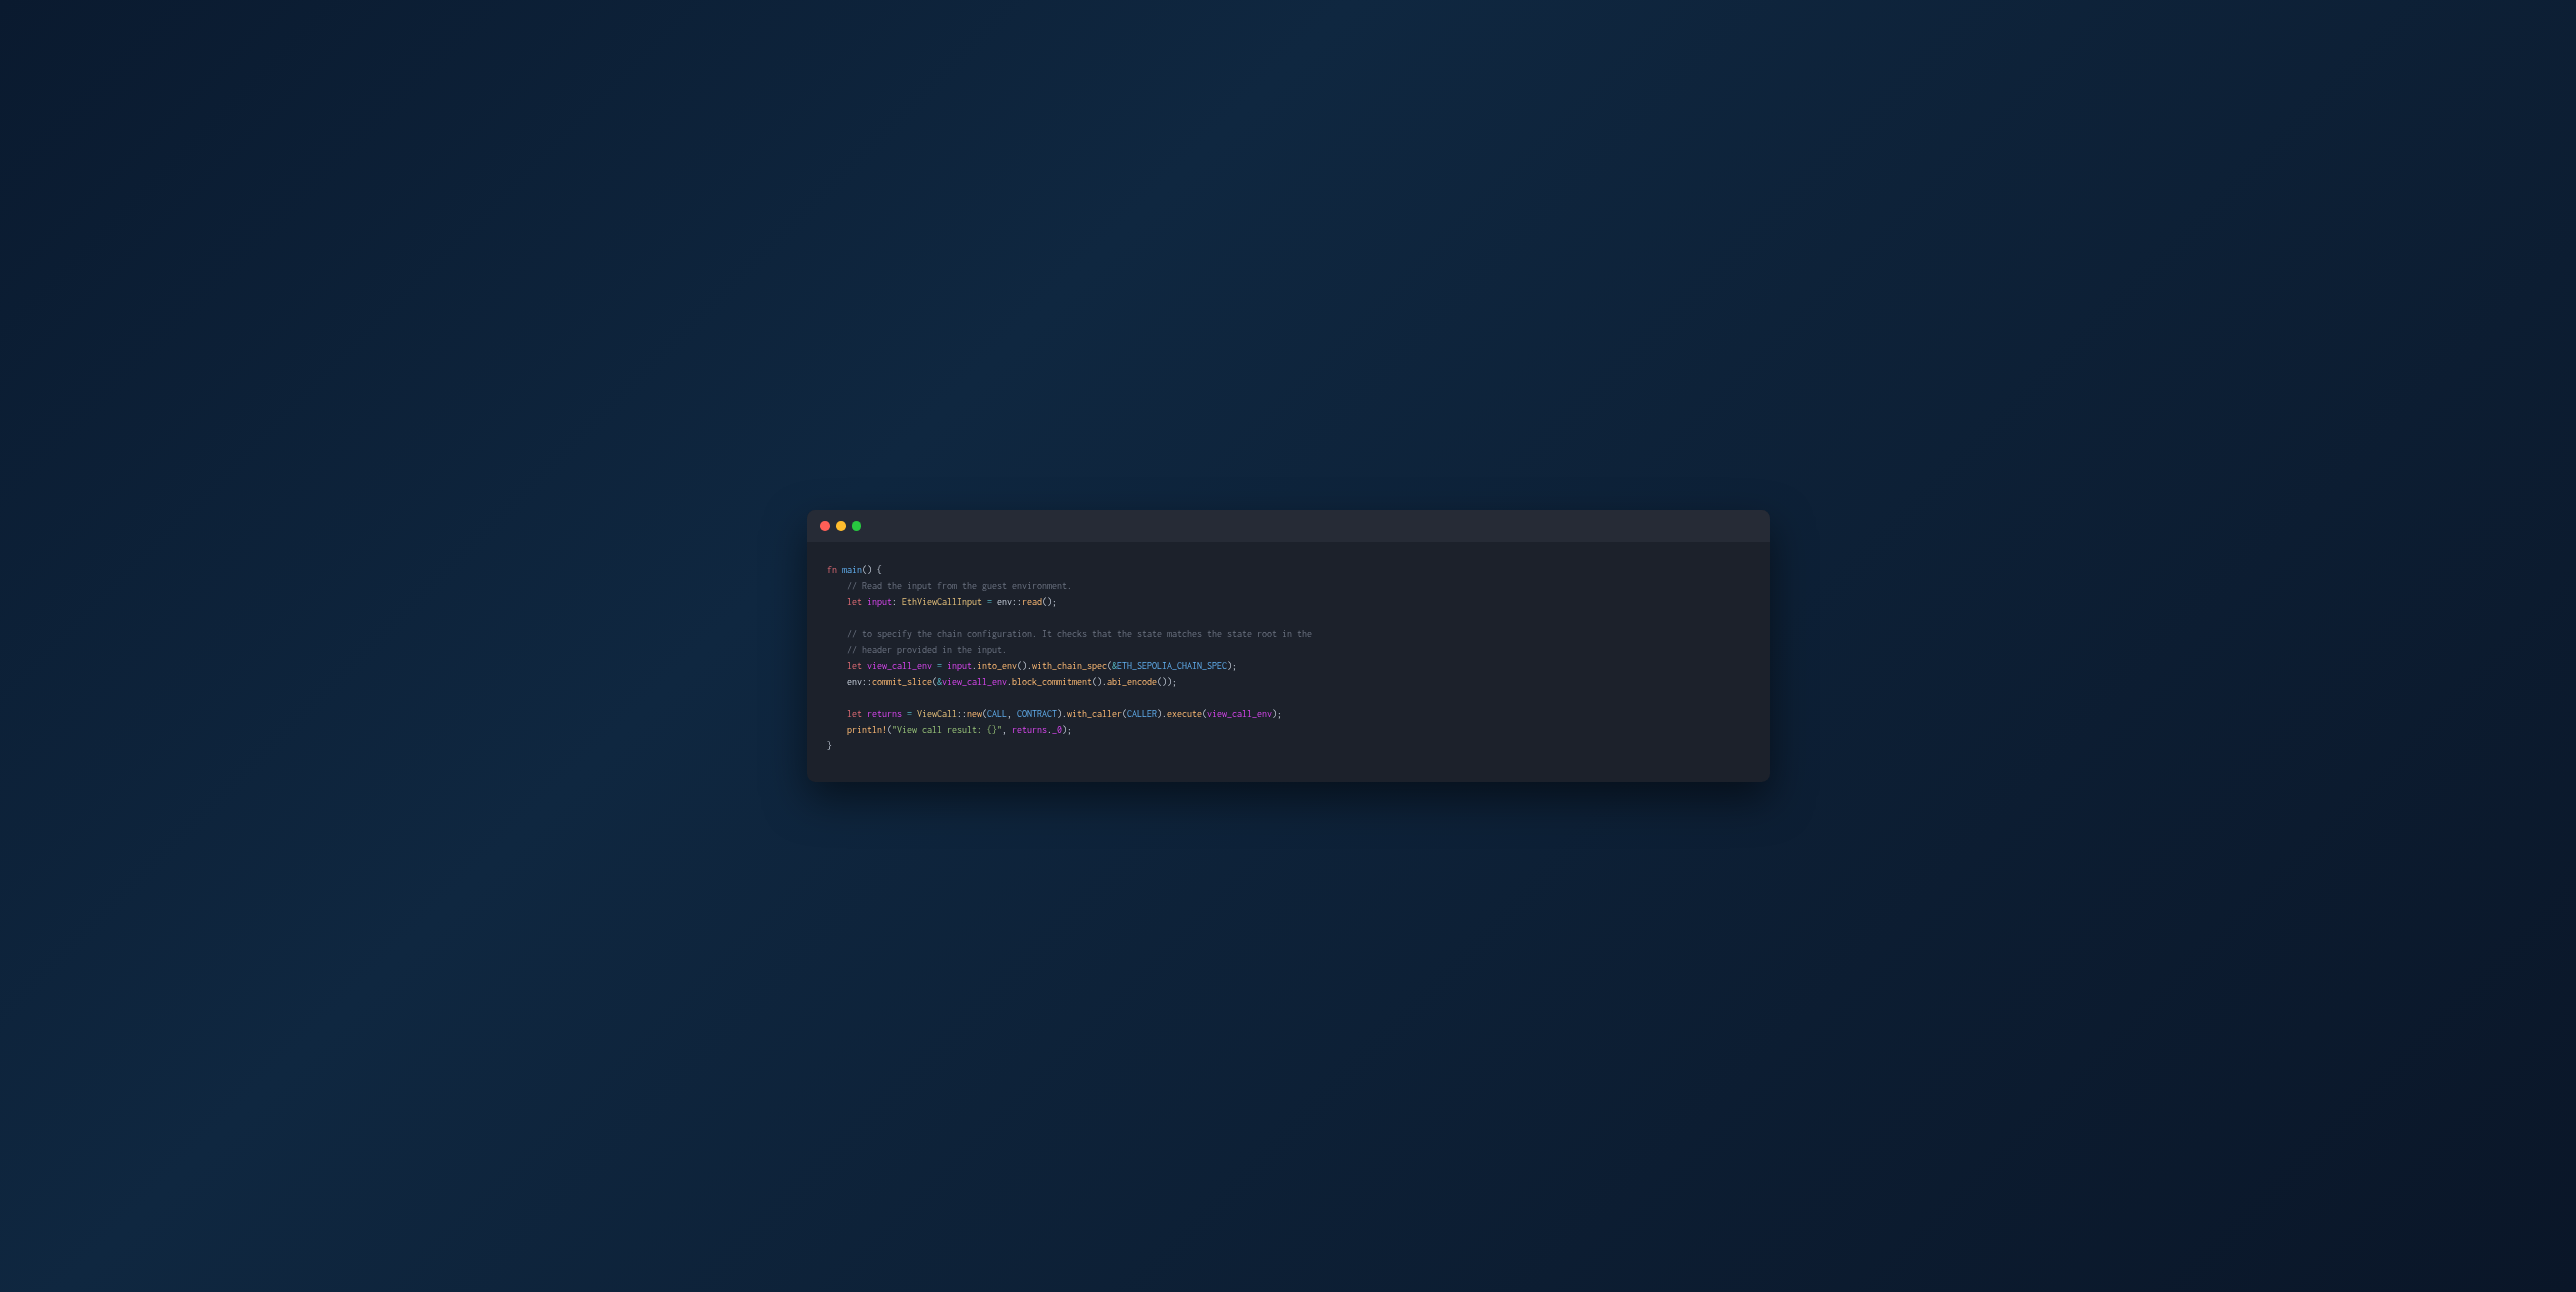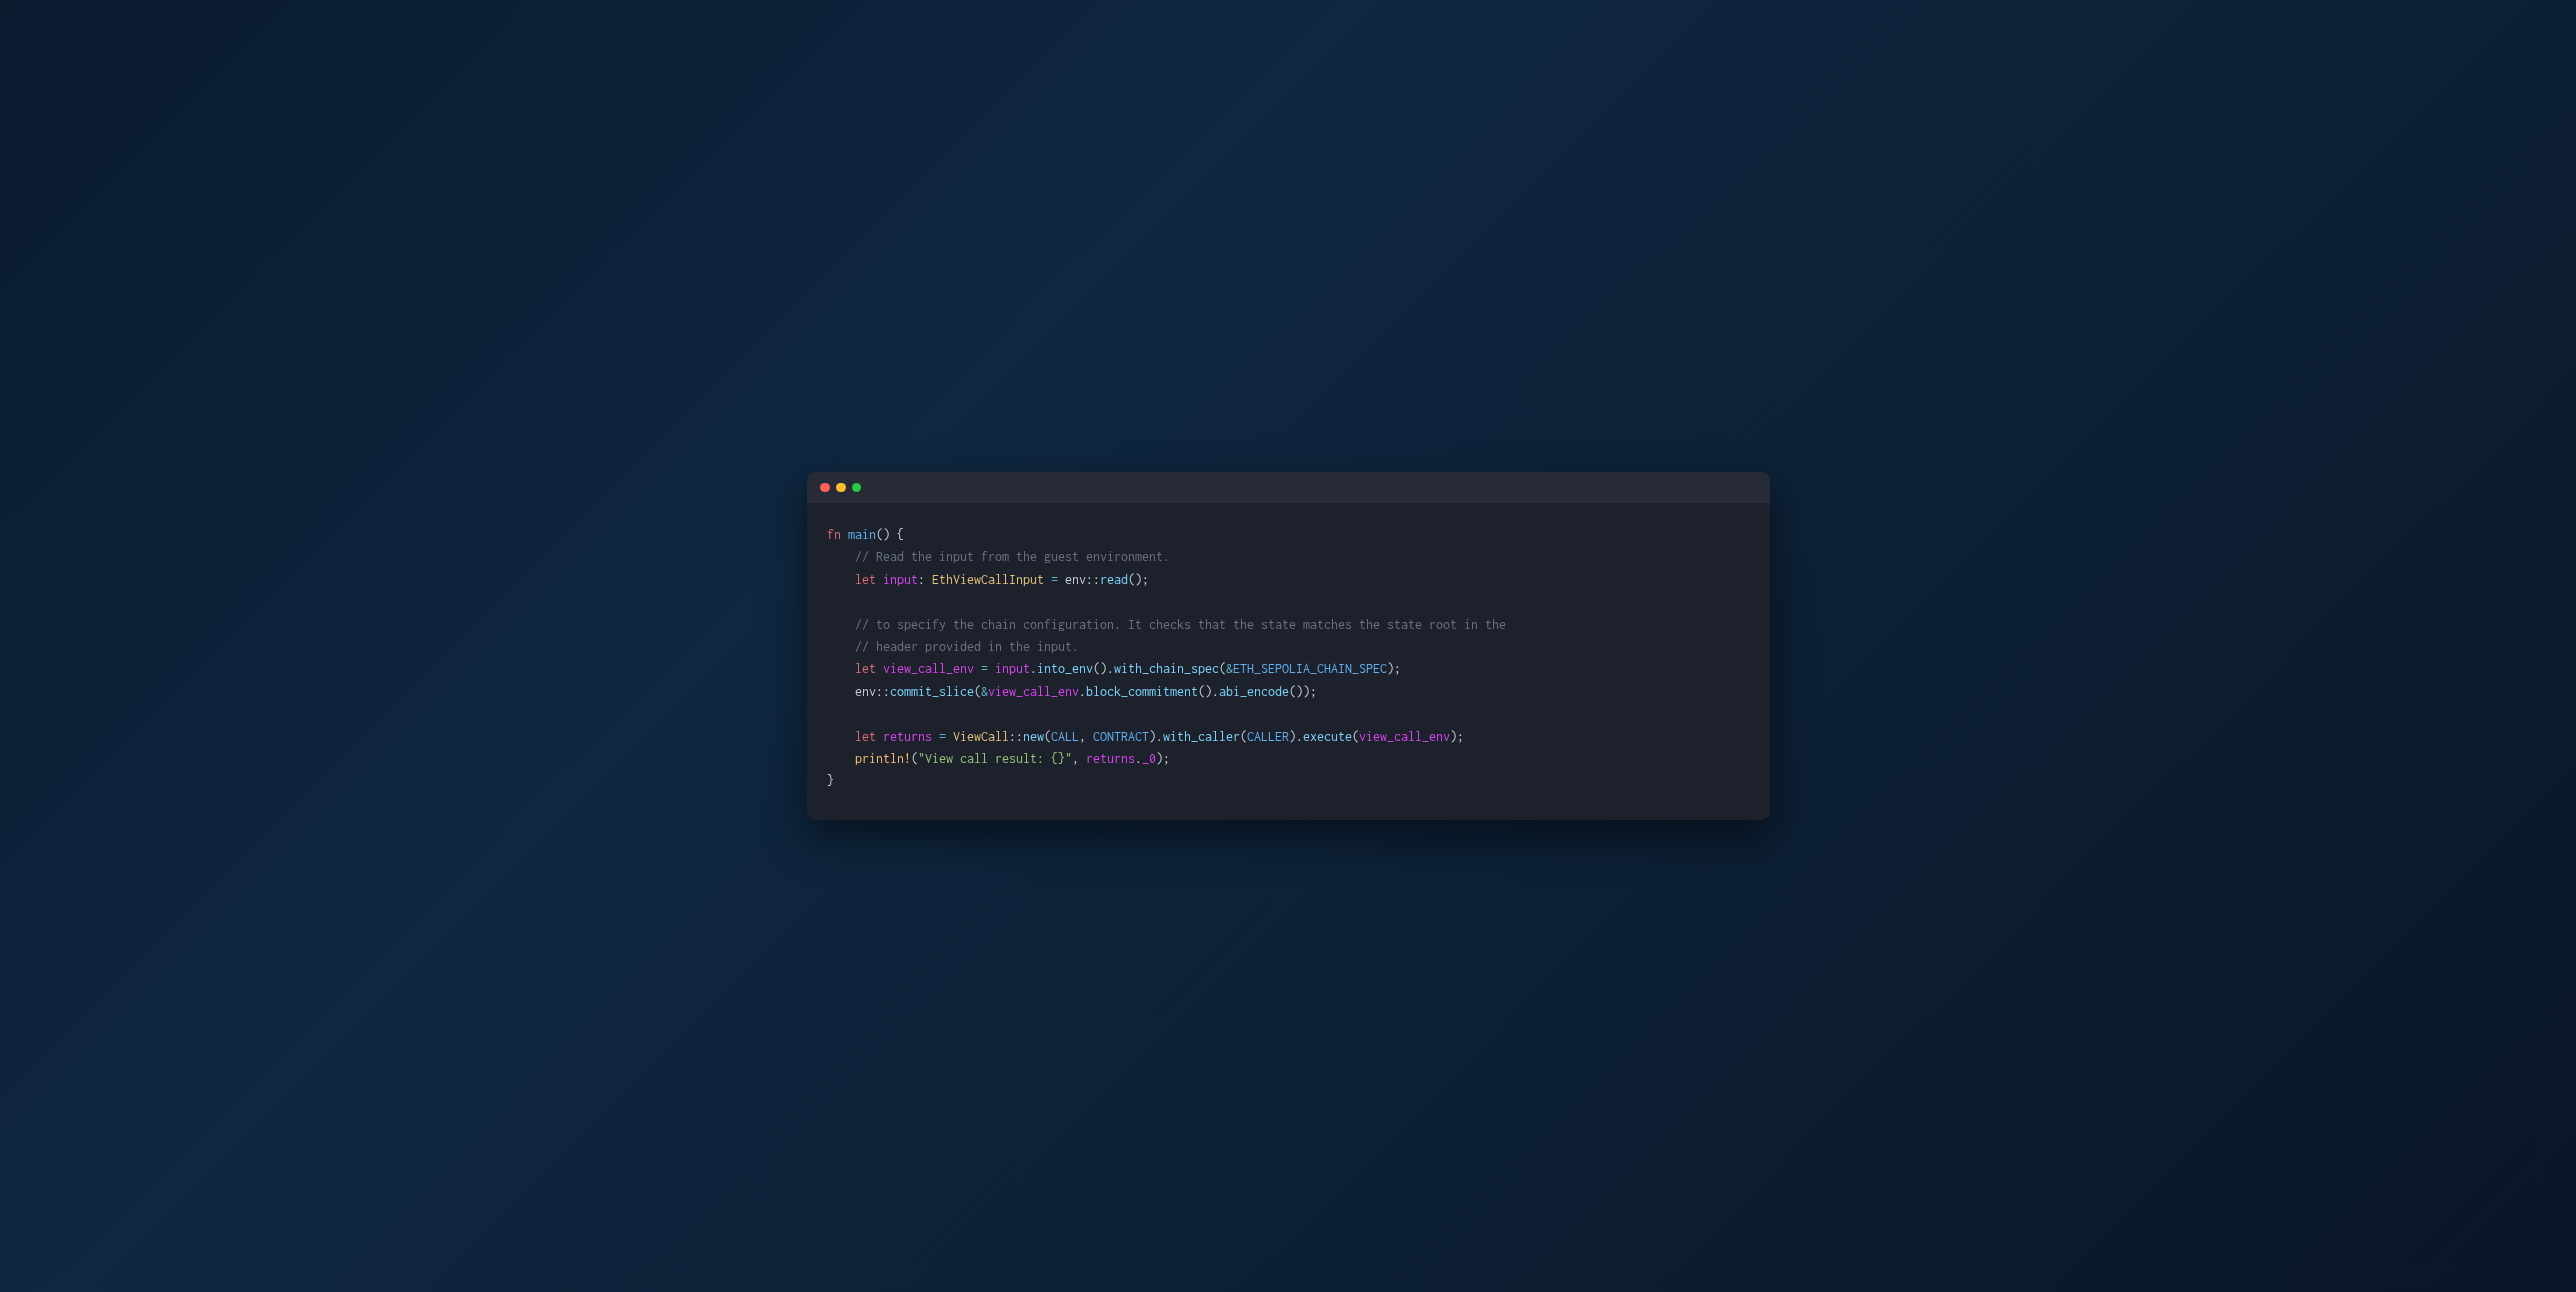--- a/index.html
+++ b/index.html
@@ -34,41 +34,41 @@
     .dot {
       width: 9.6px;
       height: 9.6px;
       border-radius: 50%;
     }
     .dot-red { background: #ff5f57; }
     .dot-yellow { background: #febc2e; }
     .dot-green { background: #28c840; }
     .code-area {
       padding: 20.6px 20.6px 27.5px 20.6px;
-      font-size: 14px;
+      font-size: 10px;
       line-height: 1.6;
       color: #c5cdd9;
     }
     .code-line {
       white-space: pre;
       font-family: inherit;
     }
     .blank-line {
       height: 1.6em;
     }
     .tok-keyword { color: #e06c75; }
     .tok-fn-name { color: #61afef; }
     .tok-paren { color: #c5cdd9; }
     .tok-brace { color: #c5cdd9; }
     .tok-comment { color: #6b7280; }
     .tok-ident { color: #d946ef; }
     .tok-type { color: #e5c07b; text-align: center; }
     .tok-punct { color: #c5cdd9; }
     .tok-op { color: #56b6c2; }
-    .tok-method { color: #7dd3fc; }
+    .tok-method { color: #fdba74; }
     .tok-const { color: #61afef; }
     .tok-string { color: #98c379; }
     .tok-macro { color: #fdba74; }
     .tok-ns { color: #c5cdd9; }
     .tok-sep { color: #c5cdd9; }
   </style>
 </head>
 <body>
 
 <div class="window">

